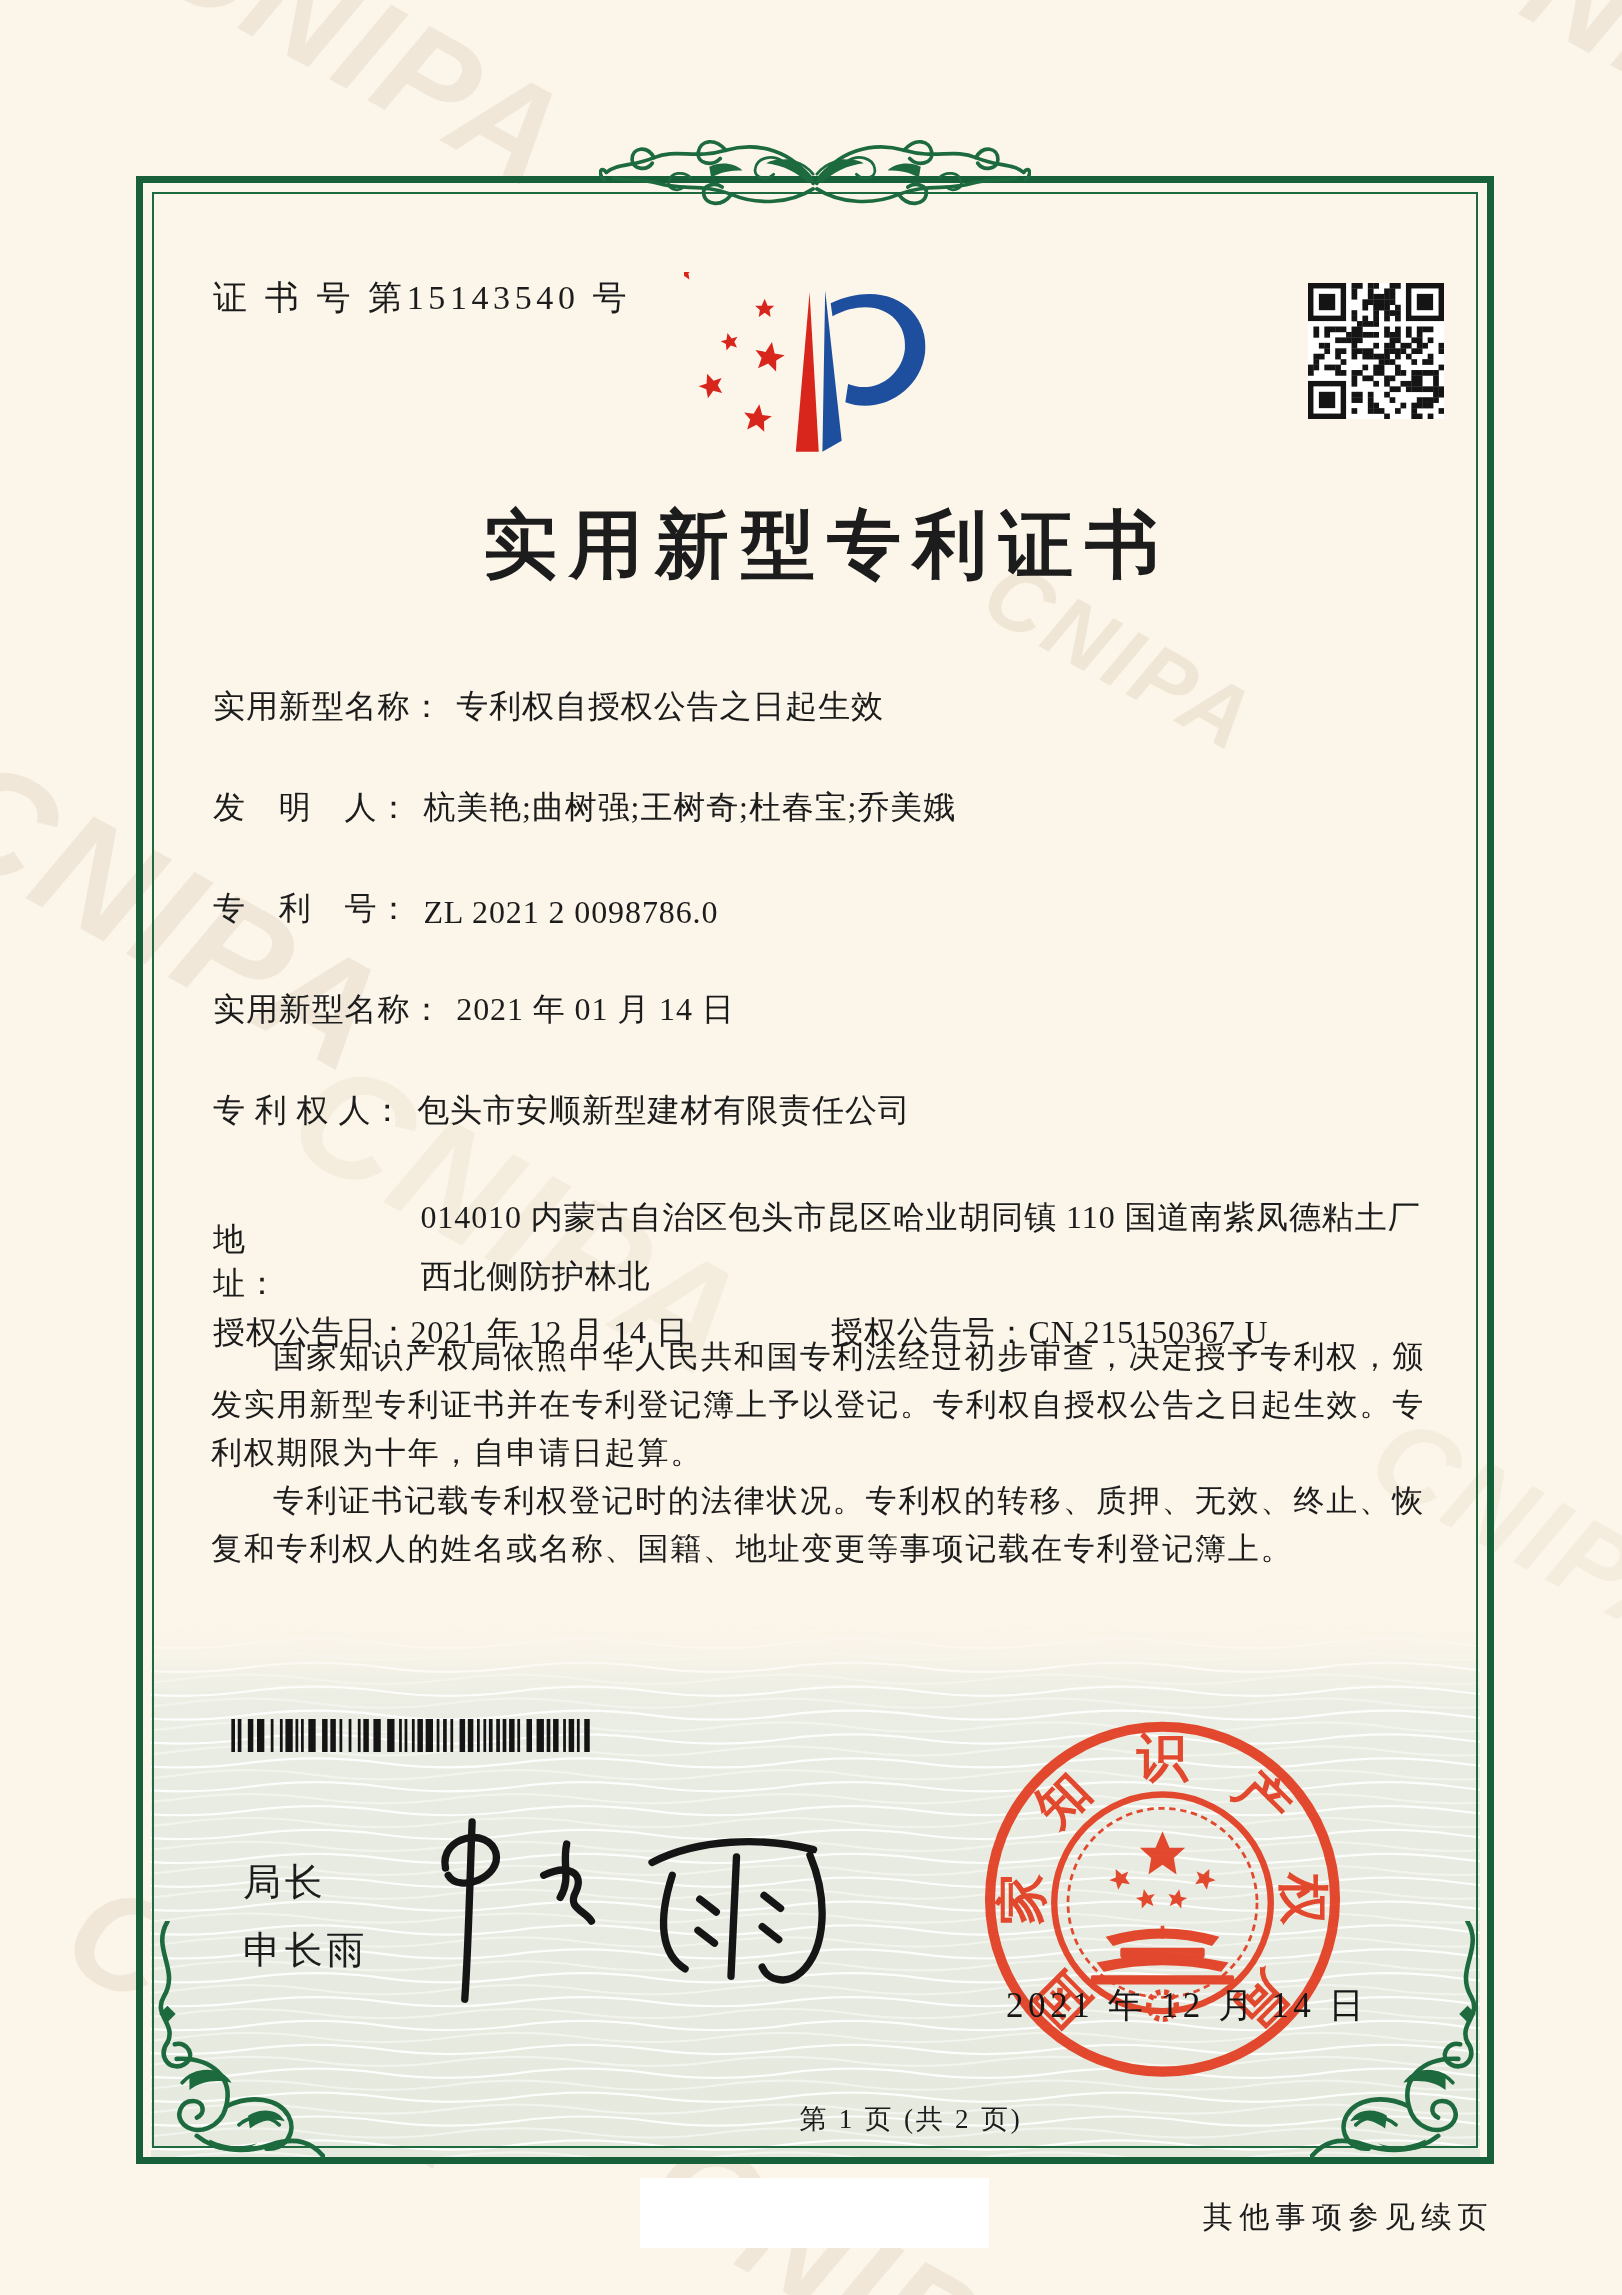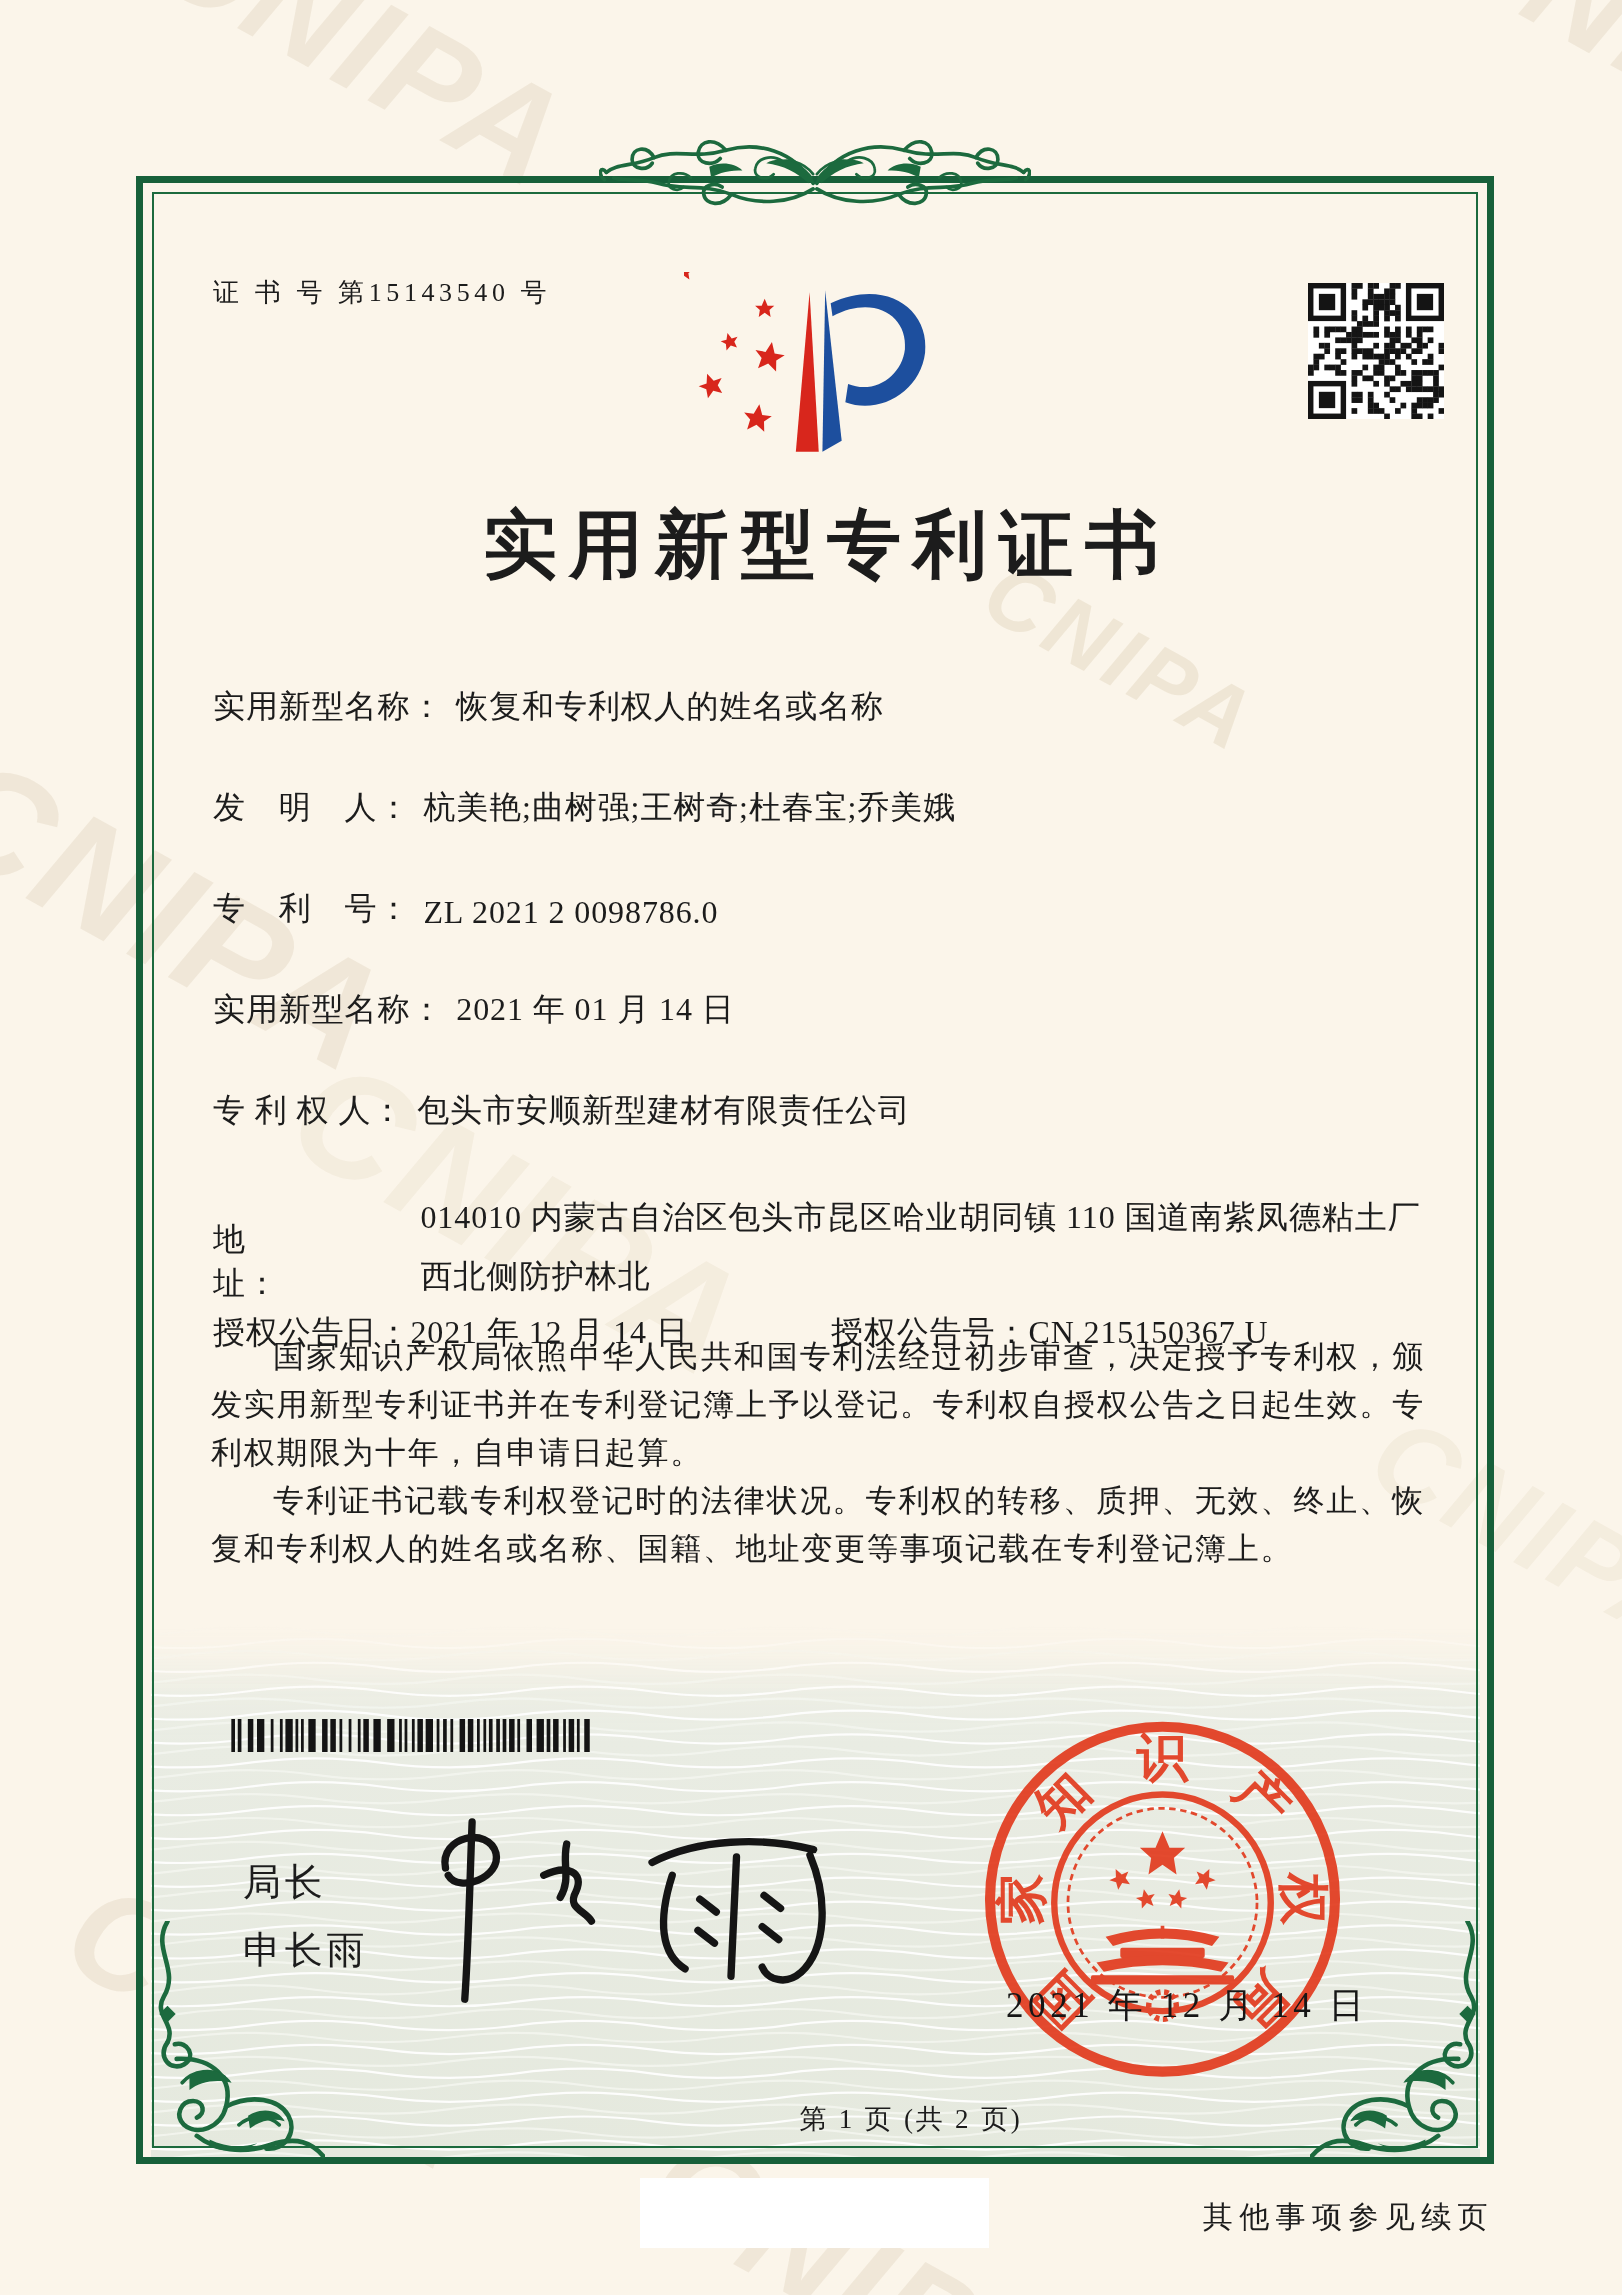--- a/index.html
+++ b/index.html
@@ -24,21 +24,21 @@
     position:absolute; left:9.2px; top:9.2px; right:9.2px; bottom:9.2px;
     border:2.8px solid #1c6a3e;
   }
   .wave-band{
     position:absolute; left:151px; top:1624px; width:1329px; height:534px; z-index:1;
     background:linear-gradient(180deg, rgba(233,236,227,0) 0%, rgba(233,236,227,0.75) 9%, #e9ece3 22%, #e5e9de 100%);
     -webkit-mask-image:linear-gradient(180deg, transparent 0%, #000 14%);
             mask-image:linear-gradient(180deg, transparent 0%, #000 14%);
   }
   .cert-no{
-    position:absolute; left:213px; top:275px; font-size:26px; letter-spacing:4.6px; z-index:3;font-family:Liberation Serif, serif;
+    position:absolute; left:213px; top:275px; font-size:34px; letter-spacing:4.6px; z-index:3;font-family:Liberation Serif, serif;
   }
   .title{
     position:absolute; left:136px; top:496px; width:1358px; text-align:center;
     font-size:74px; font-weight:bold; letter-spacing:12px; z-index:3;margin-left:12px;
   }
   .row{
     position:absolute; left:213px; width:1221px; font-size:32px; z-index:3;
     display:flex; align-items:flex-end; letter-spacing:0.9px;
   }
   .row .val{margin-left:13px;}
@@ -422,21 +422,21 @@
       <rect x="118.4" y="11.84" width="17.759999999999998" height="17.759999999999998" fill="#141414"></rect>
       <rect x="0" y="106.56" width="41.44" height="41.44" fill="#141414"></rect>
       <rect x="5.92" y="112.48" width="29.6" height="29.6" fill="#fff"></rect>
       <rect x="11.84" y="118.4" width="17.759999999999998" height="17.759999999999998" fill="#141414"></rect>
     </svg>
 
   <div class="title">实用新型专利证书</div>
 
   <div class="row" style="top:685px;">
     <span>实用新型名称：</span>
-    <span class="val">恢复和专利权人的姓名或名称</span>
+    <span class="val">专利权自授权公告之日起生效</span>
   </div>
   <div class="row" style="top:786px;">
     <span>发　明　人：</span>
     <span class="val">杭美艳;曲树强;王树奇;杜春宝;乔美娥</span>
   </div>
   <div class="row" style="top:887px;">
     <span>专　利　号：</span>
     <span class="val">ZL 2021 2 0098786.0</span>
   </div>
   <div class="row" style="top:988px;">

